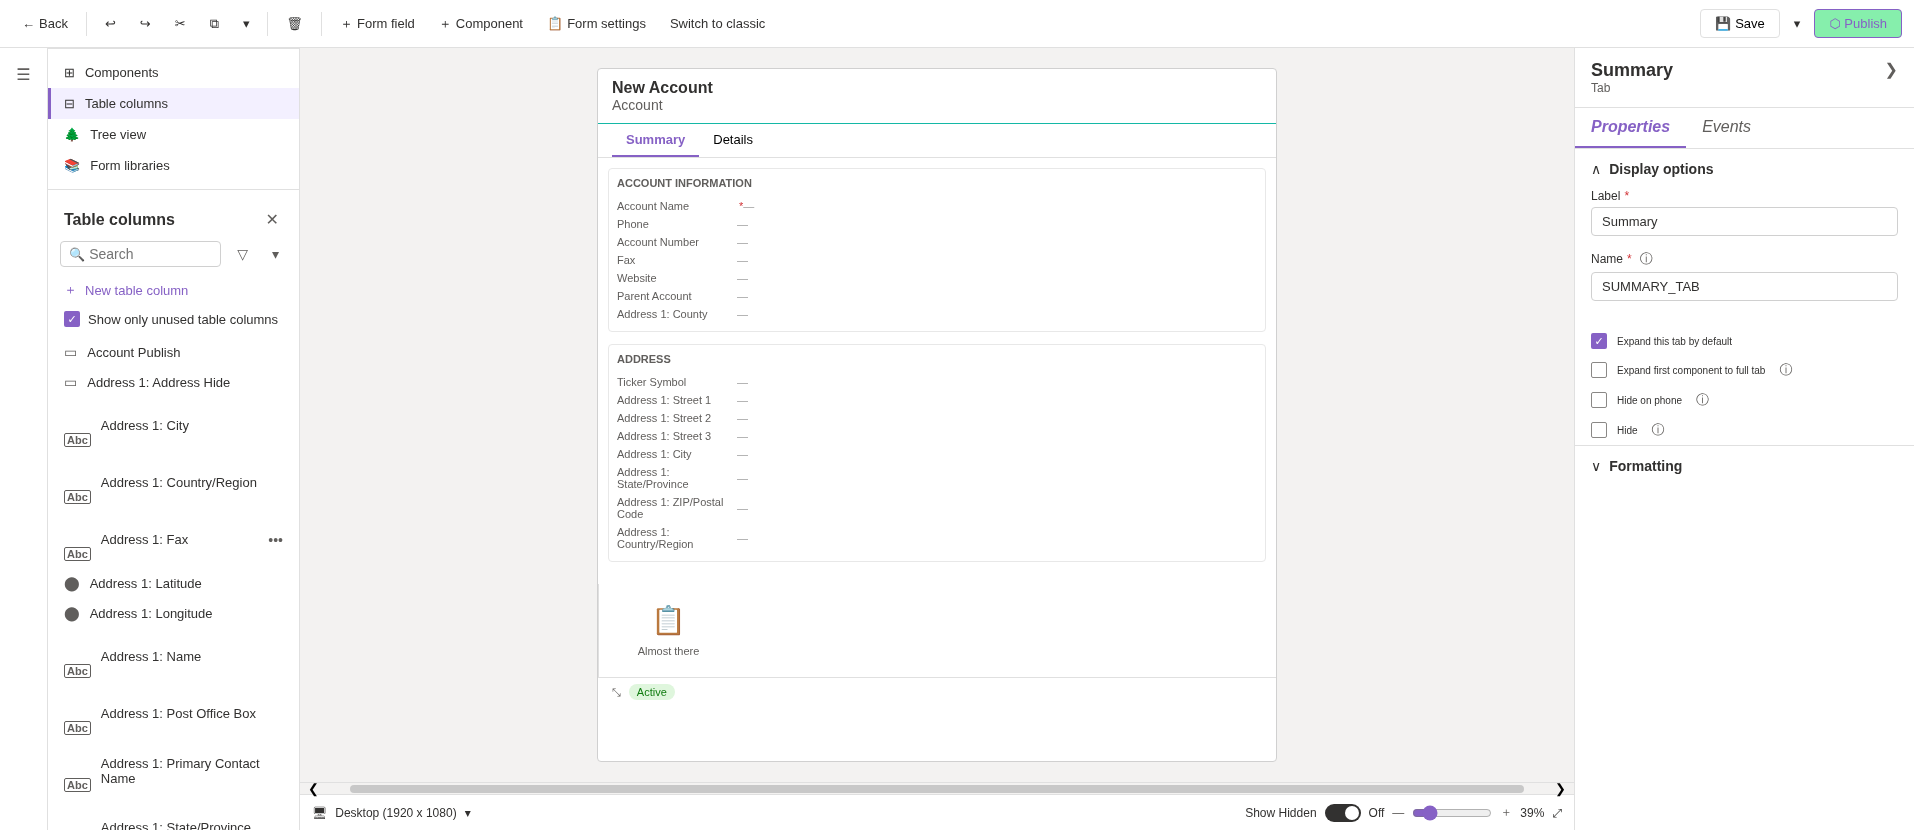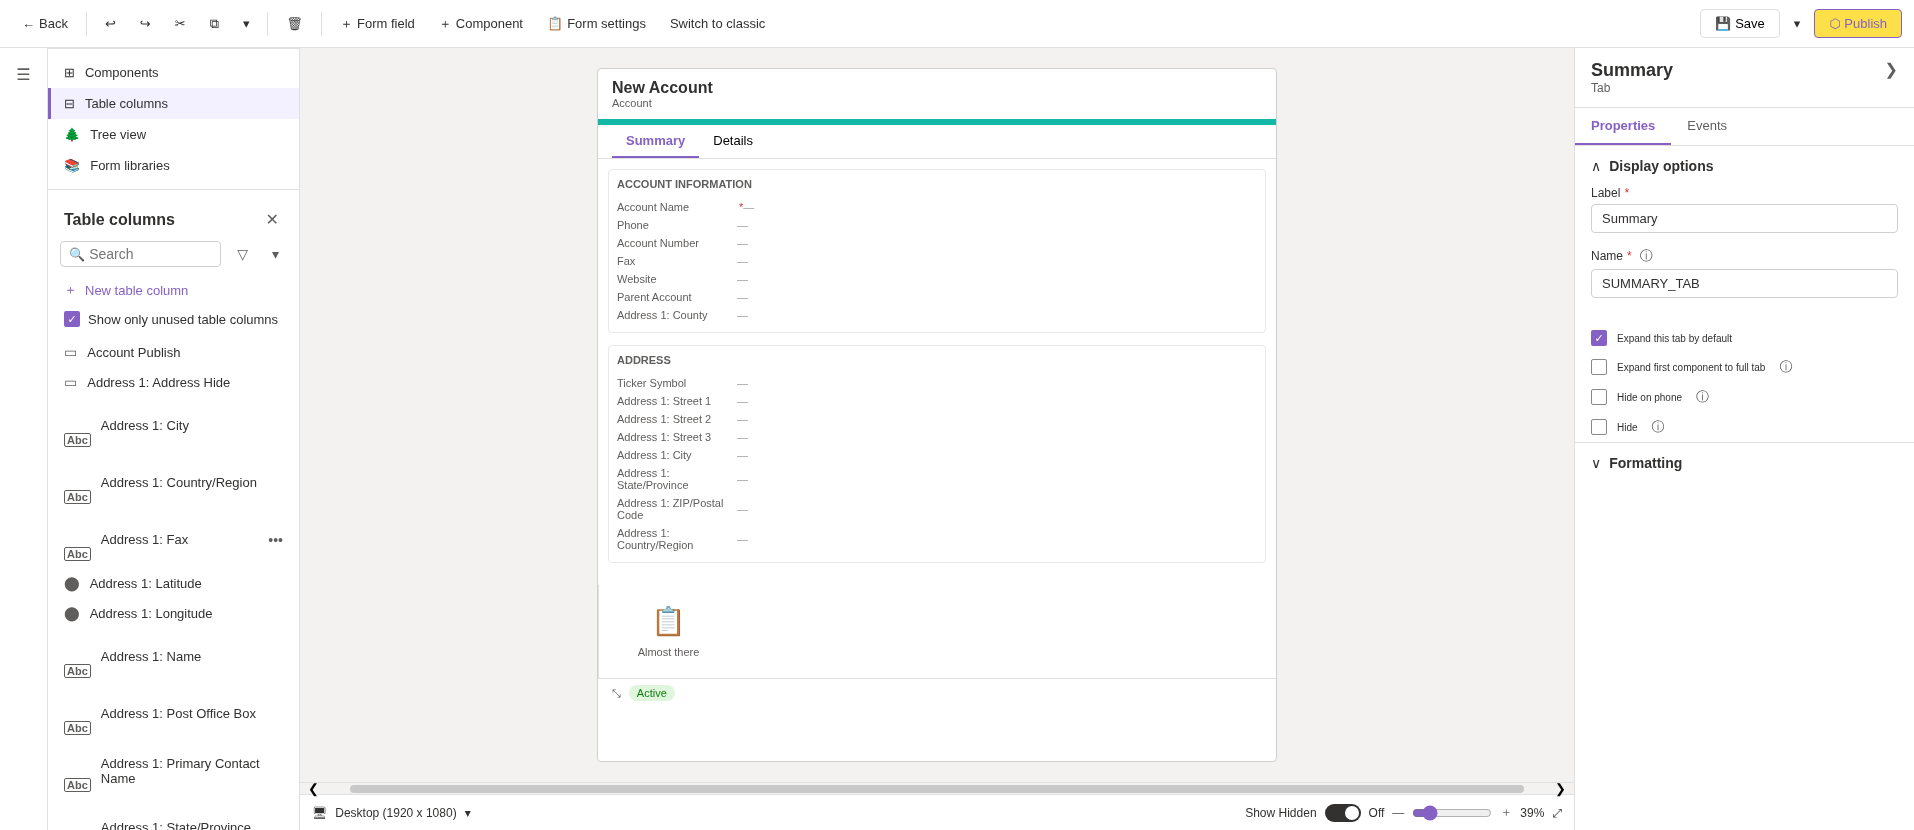--- a/index.html
+++ b/index.html
@@ -17,21 +17,21 @@
       flex-shrink: 0;
     }
     .toolbar-btn {
       display: flex; align-items: center; gap: 4px;
       padding: 6px 10px; border-radius: 4px; cursor: pointer;
       color: #323130; border: none; background: transparent; font-size: 13px;
     }
     .toolbar-separator { width: 1px; height: 24px; background: #e0e0e0; margin: 0 4px; }
     .toolbar-right { margin-left: auto; display: flex; align-items: center; gap: 4px; }
     .save-btn { padding: 6px 14px; border: 1px solid #e0e0e0; border-radius: 4px; background: #fff; cursor: pointer; font-size: 13px; }
-    .publish-btn { padding: 6px 14px; border: 1px solid #8661c5; border-radius: 4px; background: #fde047; cursor: pointer; font-size: 13px; color: #8661c5; font-weight: 500; }
+    .publish-btn { padding: 6px 14px; border: 1px solid #8661c5; border-radius: 4px; background: #86efac; cursor: pointer; font-size: 13px; color: #8661c5; font-weight: 500; }
 
     
     .main-area {
       display: flex;
       flex: 1;
       overflow: hidden;
     }
 
     
     .left-nav {
@@ -151,24 +151,24 @@
     .form-preview {
       background: #fff;
       width: 100%;
       max-width: 680px;
       border: 1px solid #d0d0d0;
       border-radius: 4px;
       overflow: hidden;
     }
     .form-header {
       padding: 10px 14px;
-      border-bottom: 6px solid #14b8a6;
+      border-bottom: 1px solid #14b8a6;
     }
     .form-title { font-size: 16px; font-weight: 600; color: #323130; }
-    .form-subtitle { font-size: 11px; color: #605e5c; }
+    .form-subtitle { font-size: 14px; color: #605e5c; }
     .form-tabs { display: flex; gap: 0; padding: 0 14px; border-bottom: 1px solid #e0e0e0; }
     .form-tab { padding: 8px 14px; font-size: 13px; cursor: pointer; color: #000000; }
     .form-tab.active { color: #8661c5; border-bottom: 2px solid #8661c5; font-weight: 600; }
 
     .form-body { display: flex; min-height: 400px; flex-direction: column; }
     .form-main { flex: 1; padding: 10px; }
     .form-section {
       margin-bottom: 12px;
       border: 1px solid #e8e8e8;
       border-radius: 4px;
@@ -245,21 +245,21 @@
     }
     .right-panel-title { font-size: 18px; font-weight: 600; color: #323130; }
     .right-panel-subtitle { font-size: 12px; color: #605e5c; }
     .right-panel-close { cursor: pointer; color: #605e5c; font-size: 16px; border: none; background: none; }
 
     .right-tabs {
       display: flex;
       border-bottom: 1px solid #e0e0e0;
     }
     .right-tab {
-      padding: 10px 16px; font-size: 13px; cursor: pointer; color: #605e5c;
+      padding: 10px 16px; font-size: 16px; cursor: pointer; color: #605e5c; font-style: italic;
     }
     .right-tab.active {
       color: #8661c5; border-bottom: 2px solid #8661c5; font-weight: 600;
     }
 
     .right-panel-body {
       flex: 1; overflow-y: auto; padding: 0;
     }
 
     .section-header {

